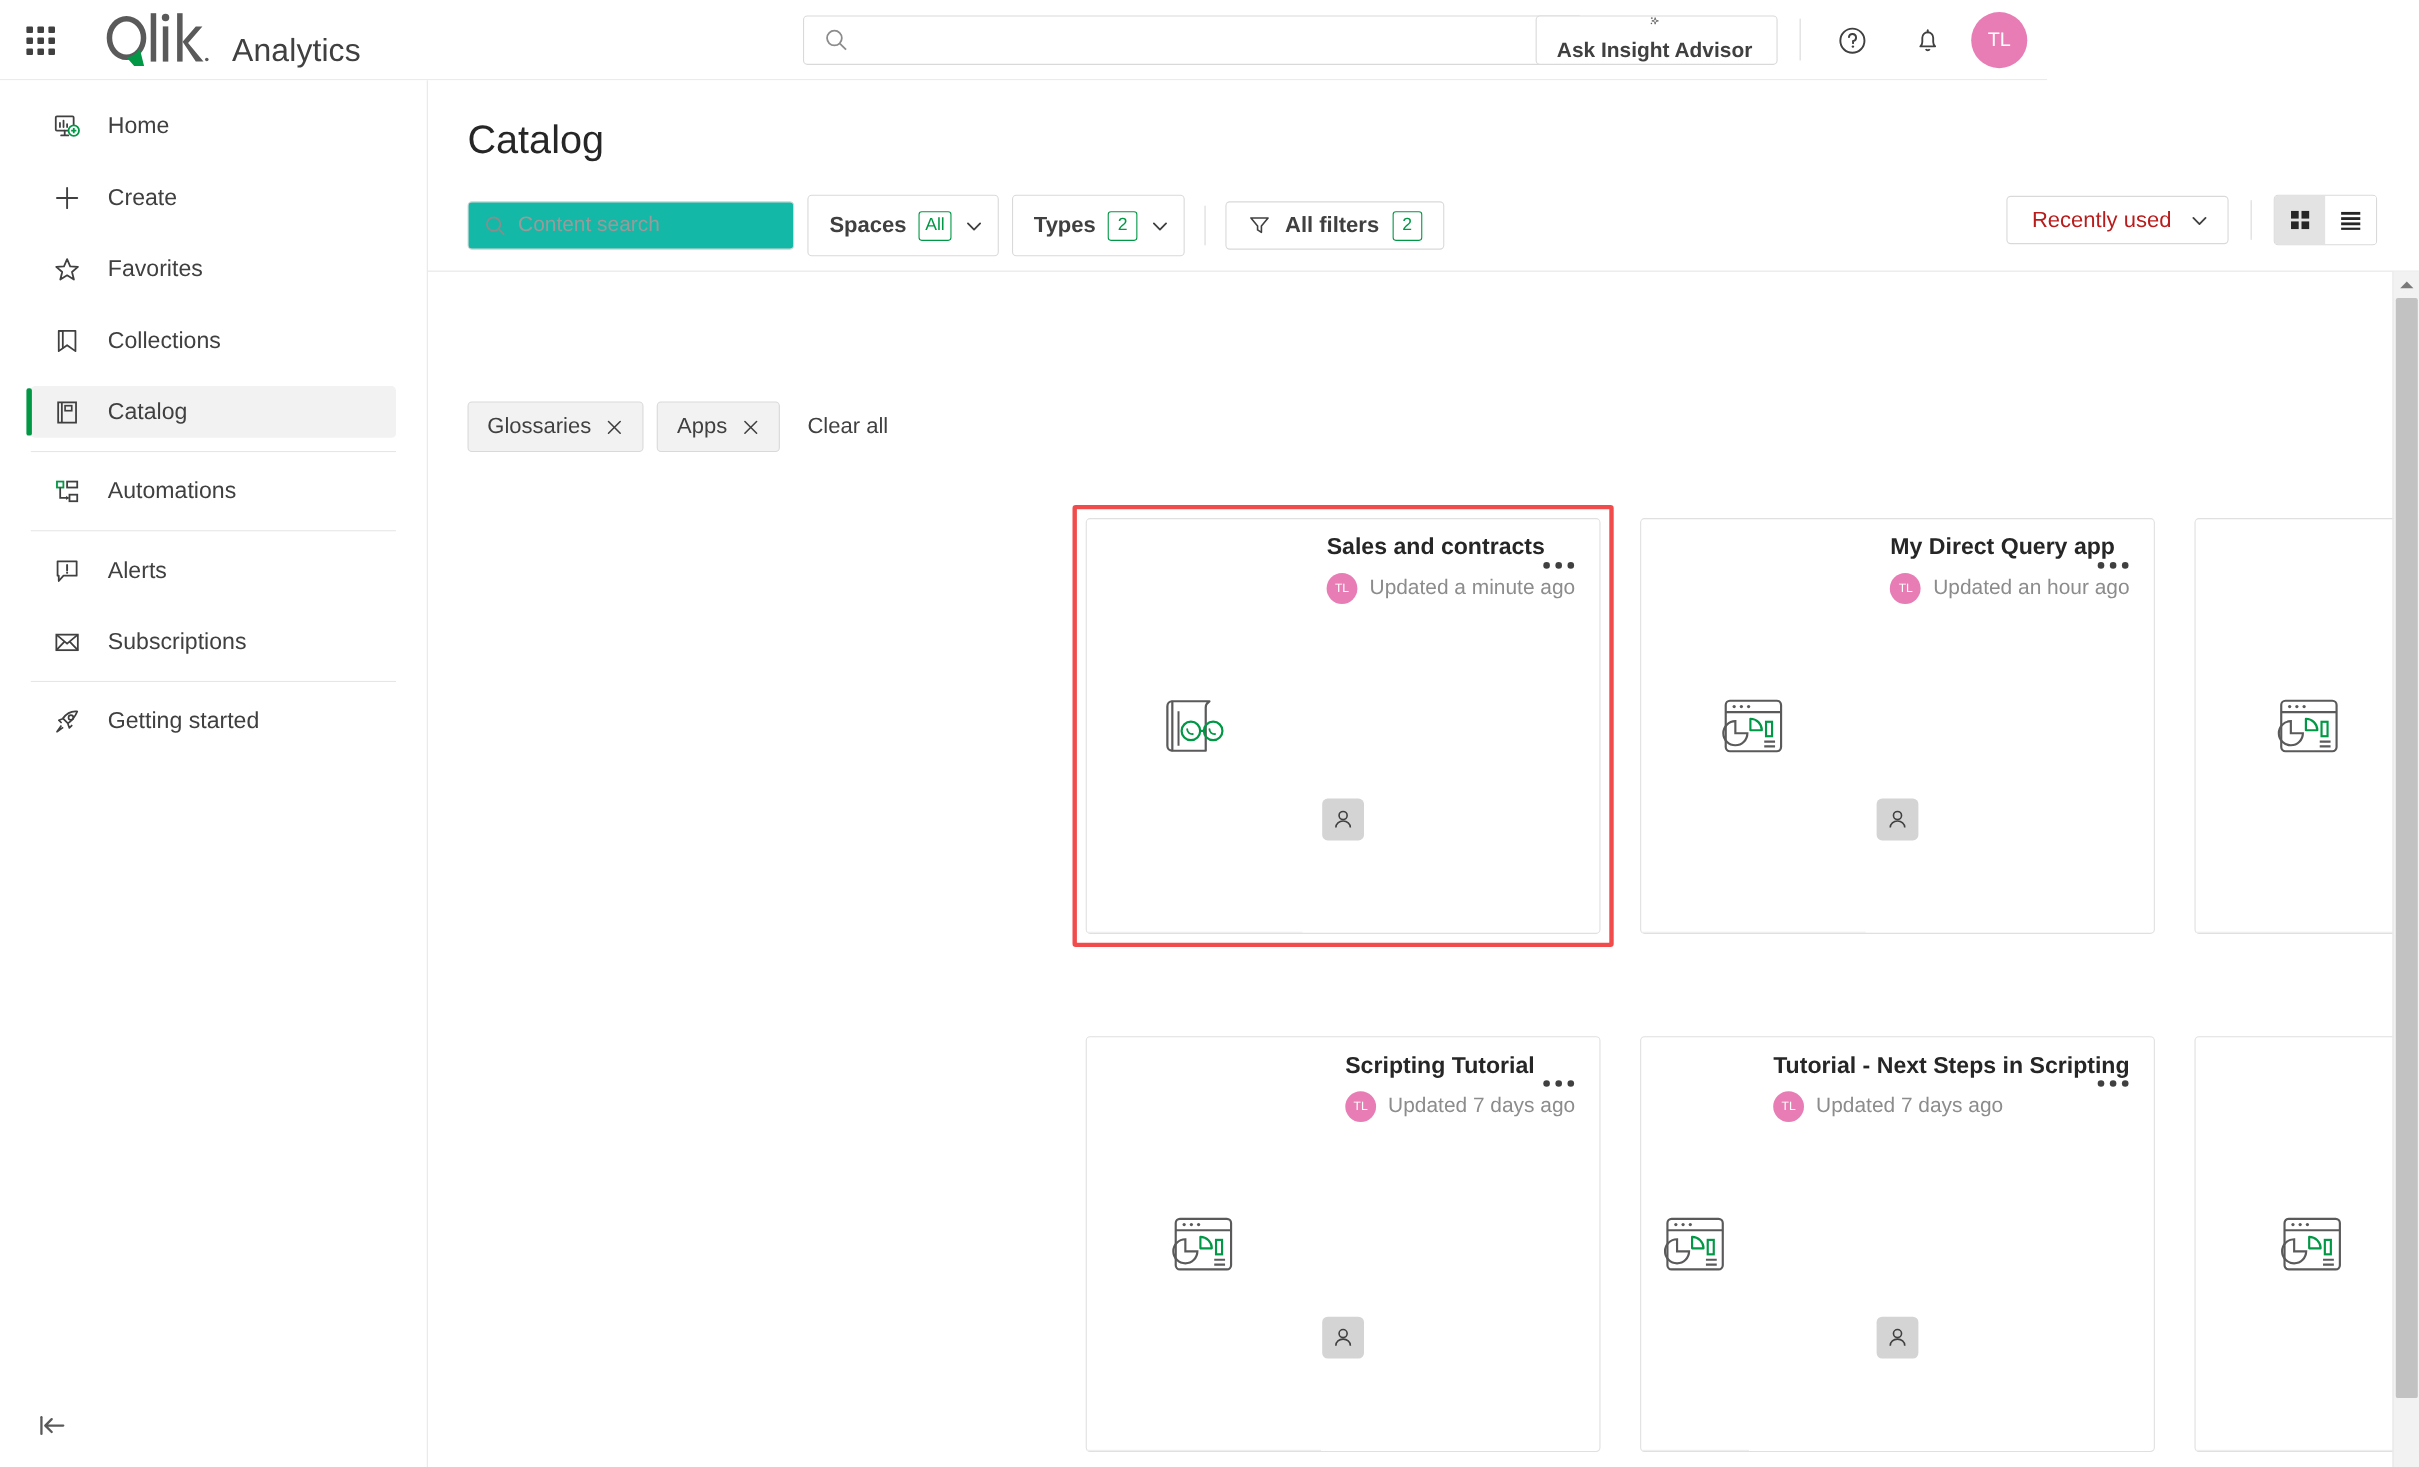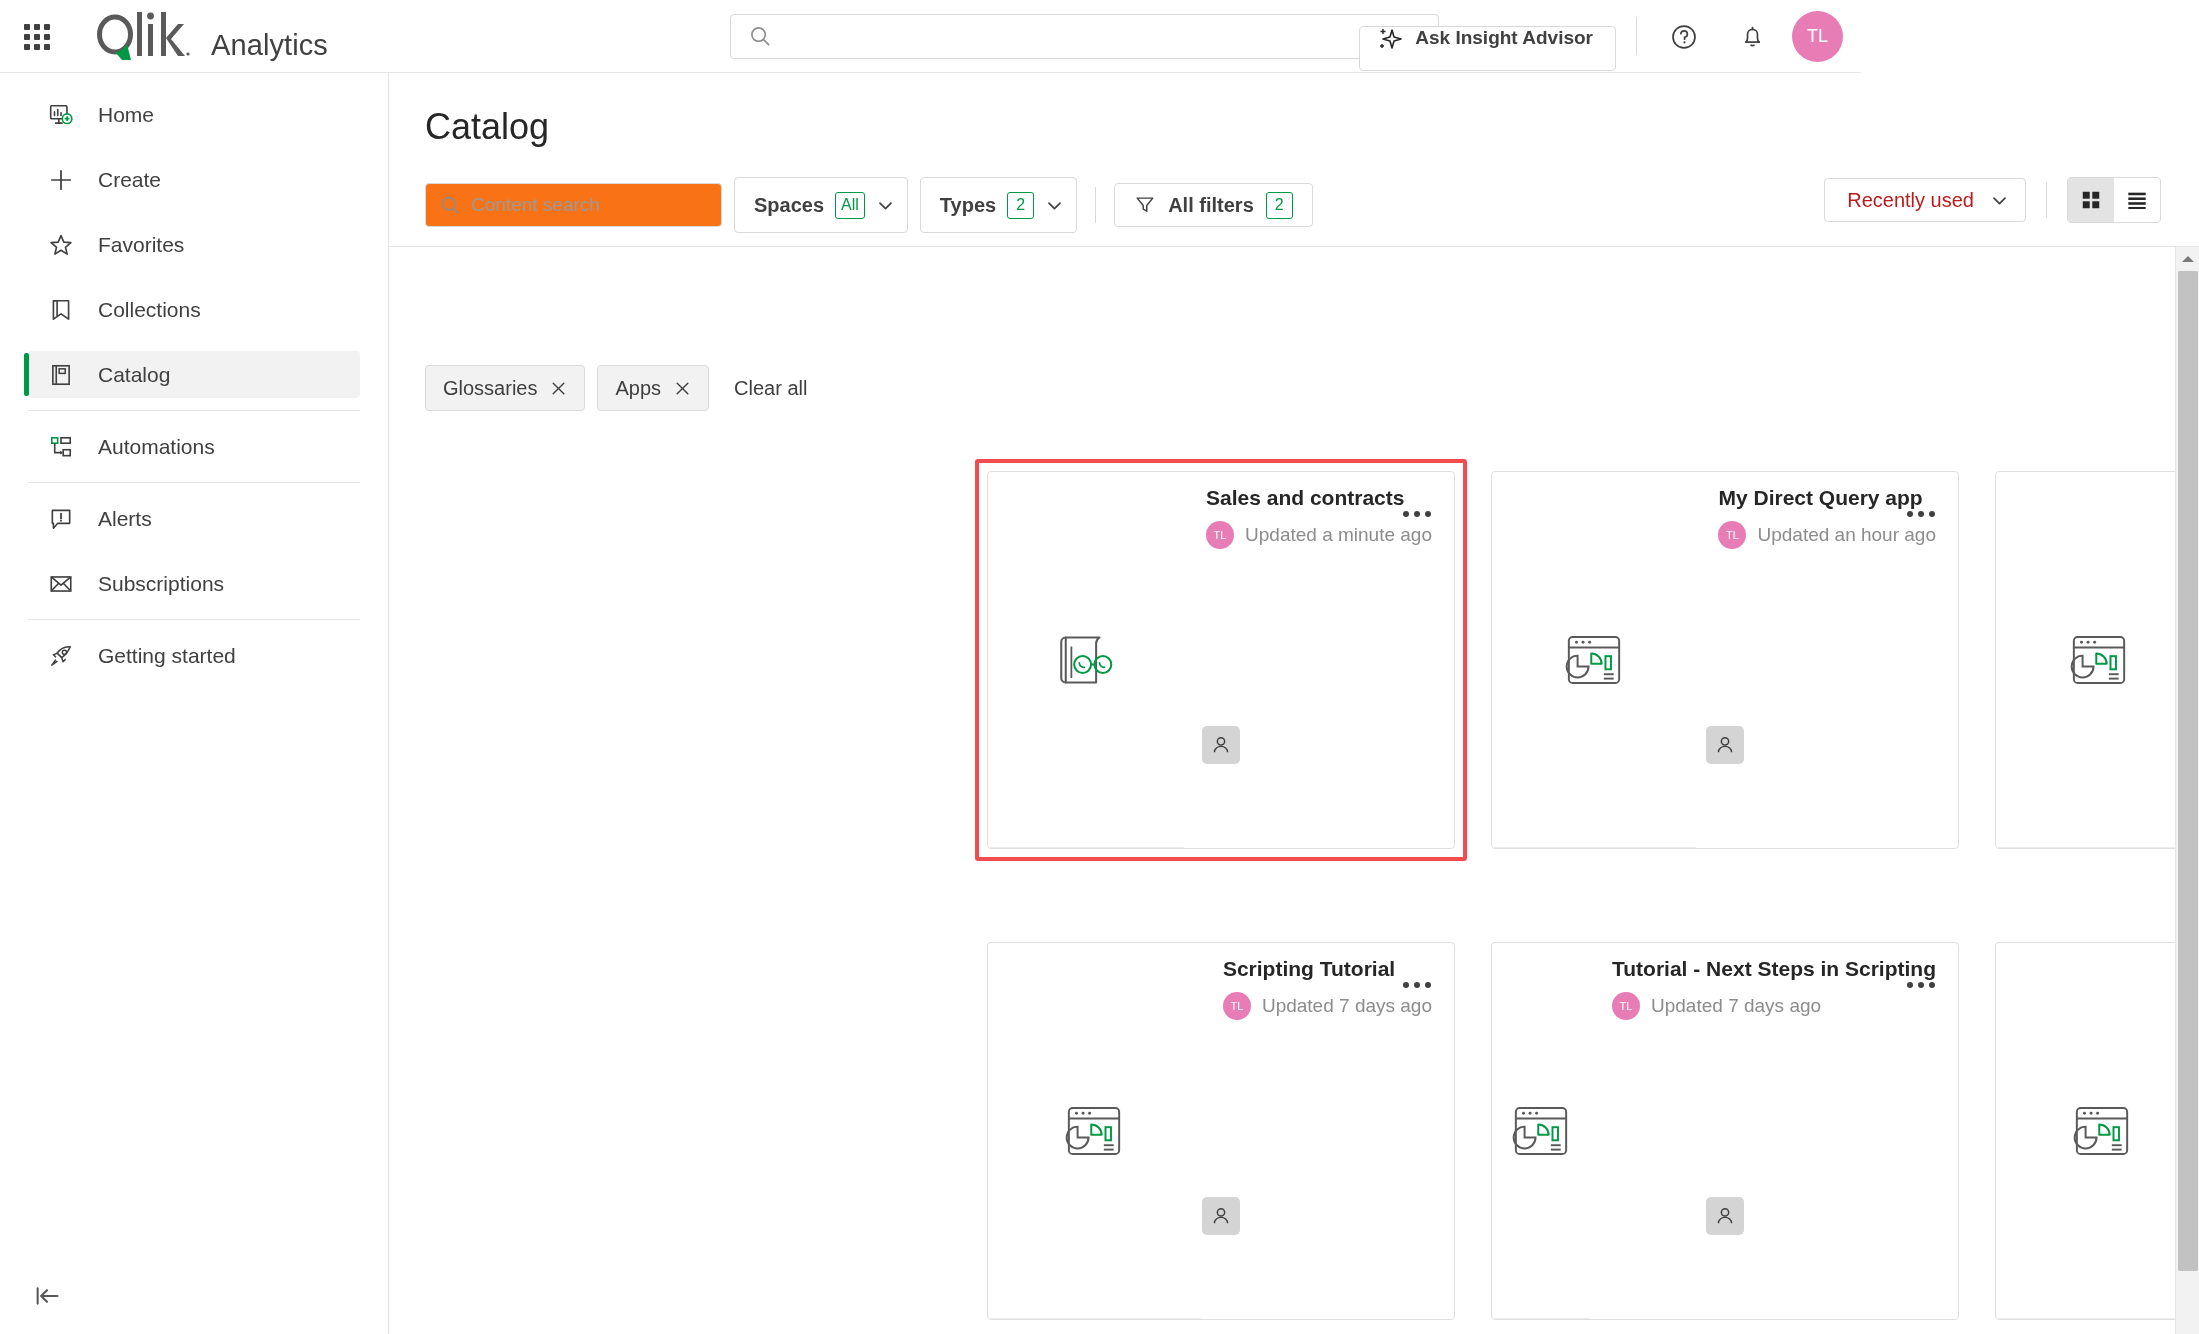--- a/index.html
+++ b/index.html
@@ -49,26 +49,26 @@
   }
   .search-box .sicon { margin-left: 18px; margin-right: 12px; display: flex; }
   .search-box input {
     border: none; outline: none; background: transparent;
     font-family: "Liberation Sans", sans-serif;
     font-size: 19px; color: #404040; width: 600px;
   }
   .search-box input::placeholder { color: #9a9a9a; }
 
   .ask-btn {
-    position: absolute; right: 245px; top: 26px;
+    position: absolute; right: 245px; top: 14px;
     height: 45px; padding: 0 22px 0 18px;
     border: 1px solid #d9d9d9; border-radius: 4px; background: #fff;
-    display: flex; gap: 13px;
+    display: flex; align-items: center; gap: 13px;
     font-size: 19px; font-weight: 700; color: #404040;
-    cursor: pointer; white-space: nowrap;
+    cursor: pointer; white-space: nowrap; flex-direction: column;
   }
   .vdiv {
     position: absolute; right: 224px; top: 17px;
     width: 1px; height: 38px; background: #d9d9d9;
   }
   .icon-btn {
     position: absolute; top: 14px;
     width: 45px; height: 45px; border-radius: 4px;
     display: flex; align-items: center; justify-content: center;
     cursor: pointer; background: transparent; border: none;
@@ -127,21 +127,21 @@
     position: absolute; left: 36px; top: 33px;
     font-size: 36px; font-weight: 400; color: #262626;
   }
 
   .toolbar {
     position: absolute; left: 36px; top: 104px;
     display: flex; align-items: center; gap: 12px;
   }
   .content-search {
     width: 297px; height: 44px;
-    border: 1px solid #d9d9d9; border-radius: 4px; background: #f97316;
+    border: 1px solid #d9d9d9; border-radius: 4px; background: #14b8a6;
     display: flex; align-items: center; cursor: text;
   }
   .content-search .sicon { margin-left: 14px; margin-right: 10px; display: flex; }
   .content-search input {
     border: none; outline: none; background: transparent;
     font-family: "Liberation Sans", sans-serif;
     font-size: 19px; color: #404040; width: 200px;
   }
   .content-search input::placeholder { color: #9a9a9a; }
 

